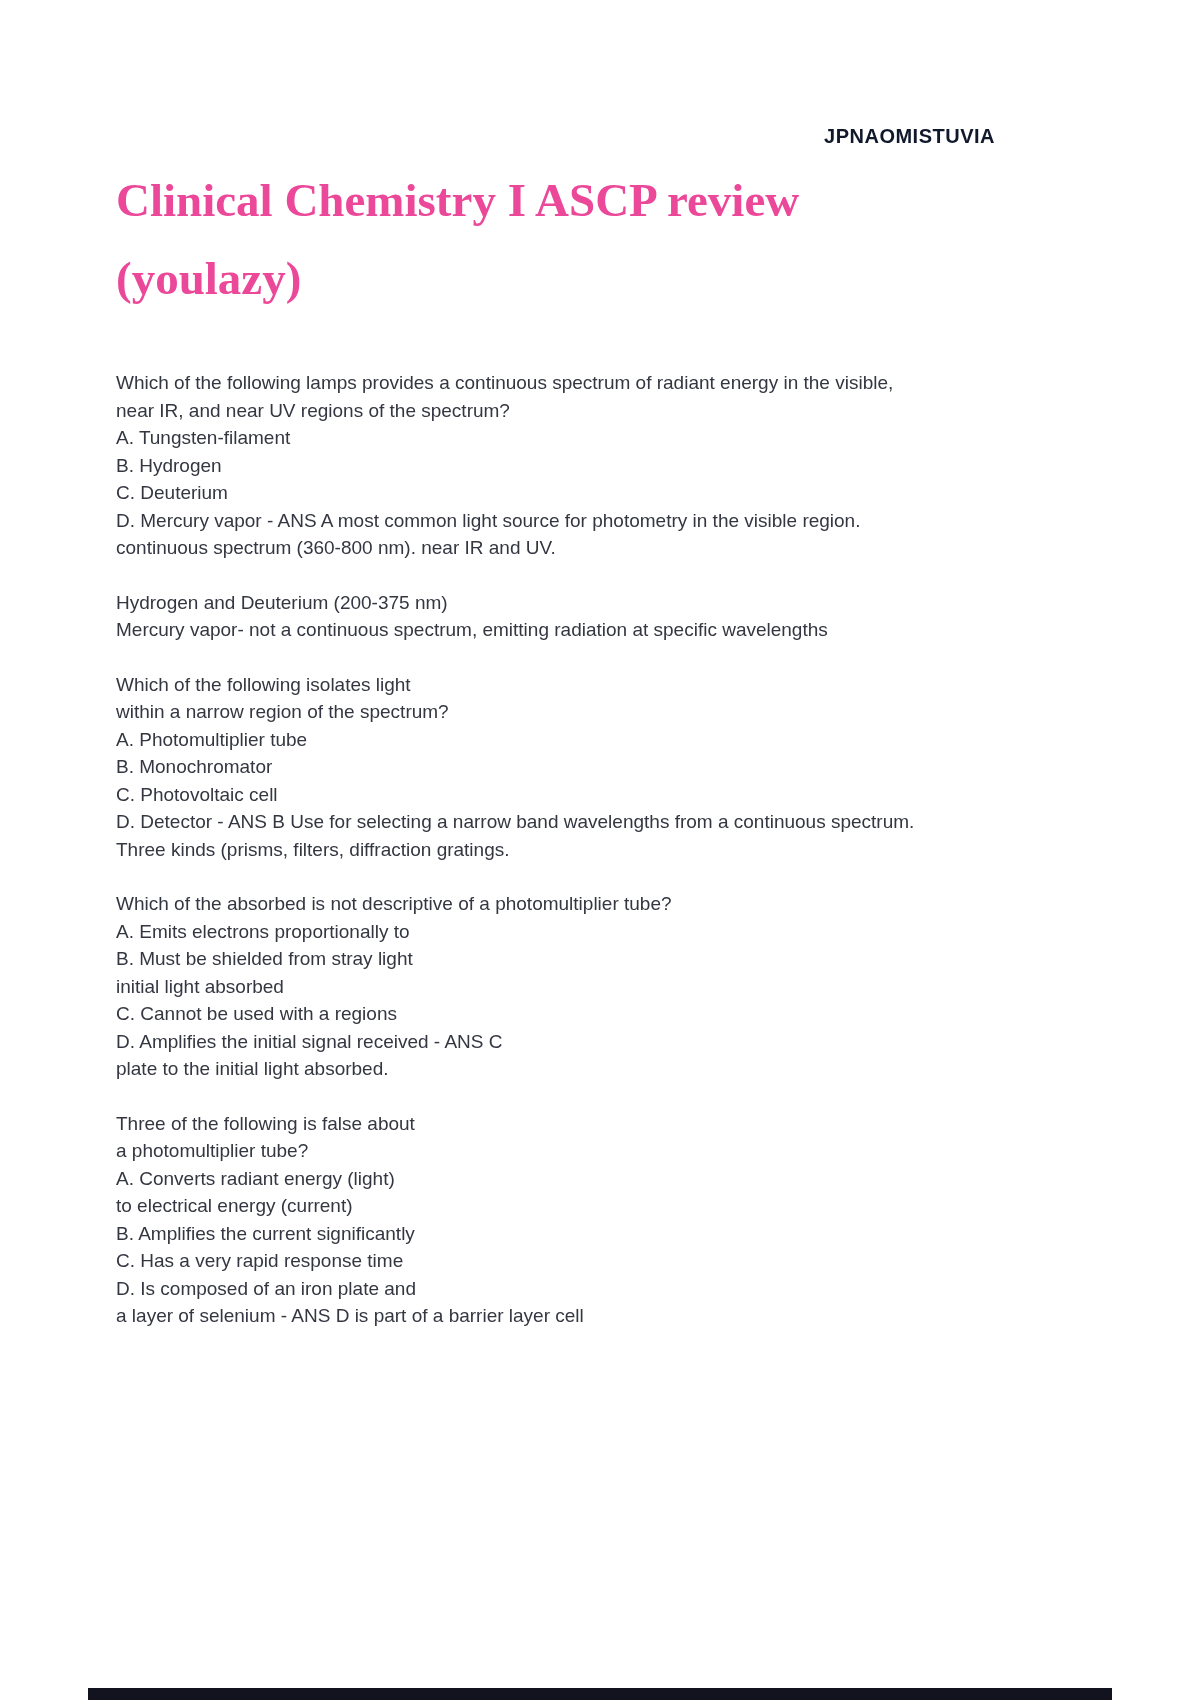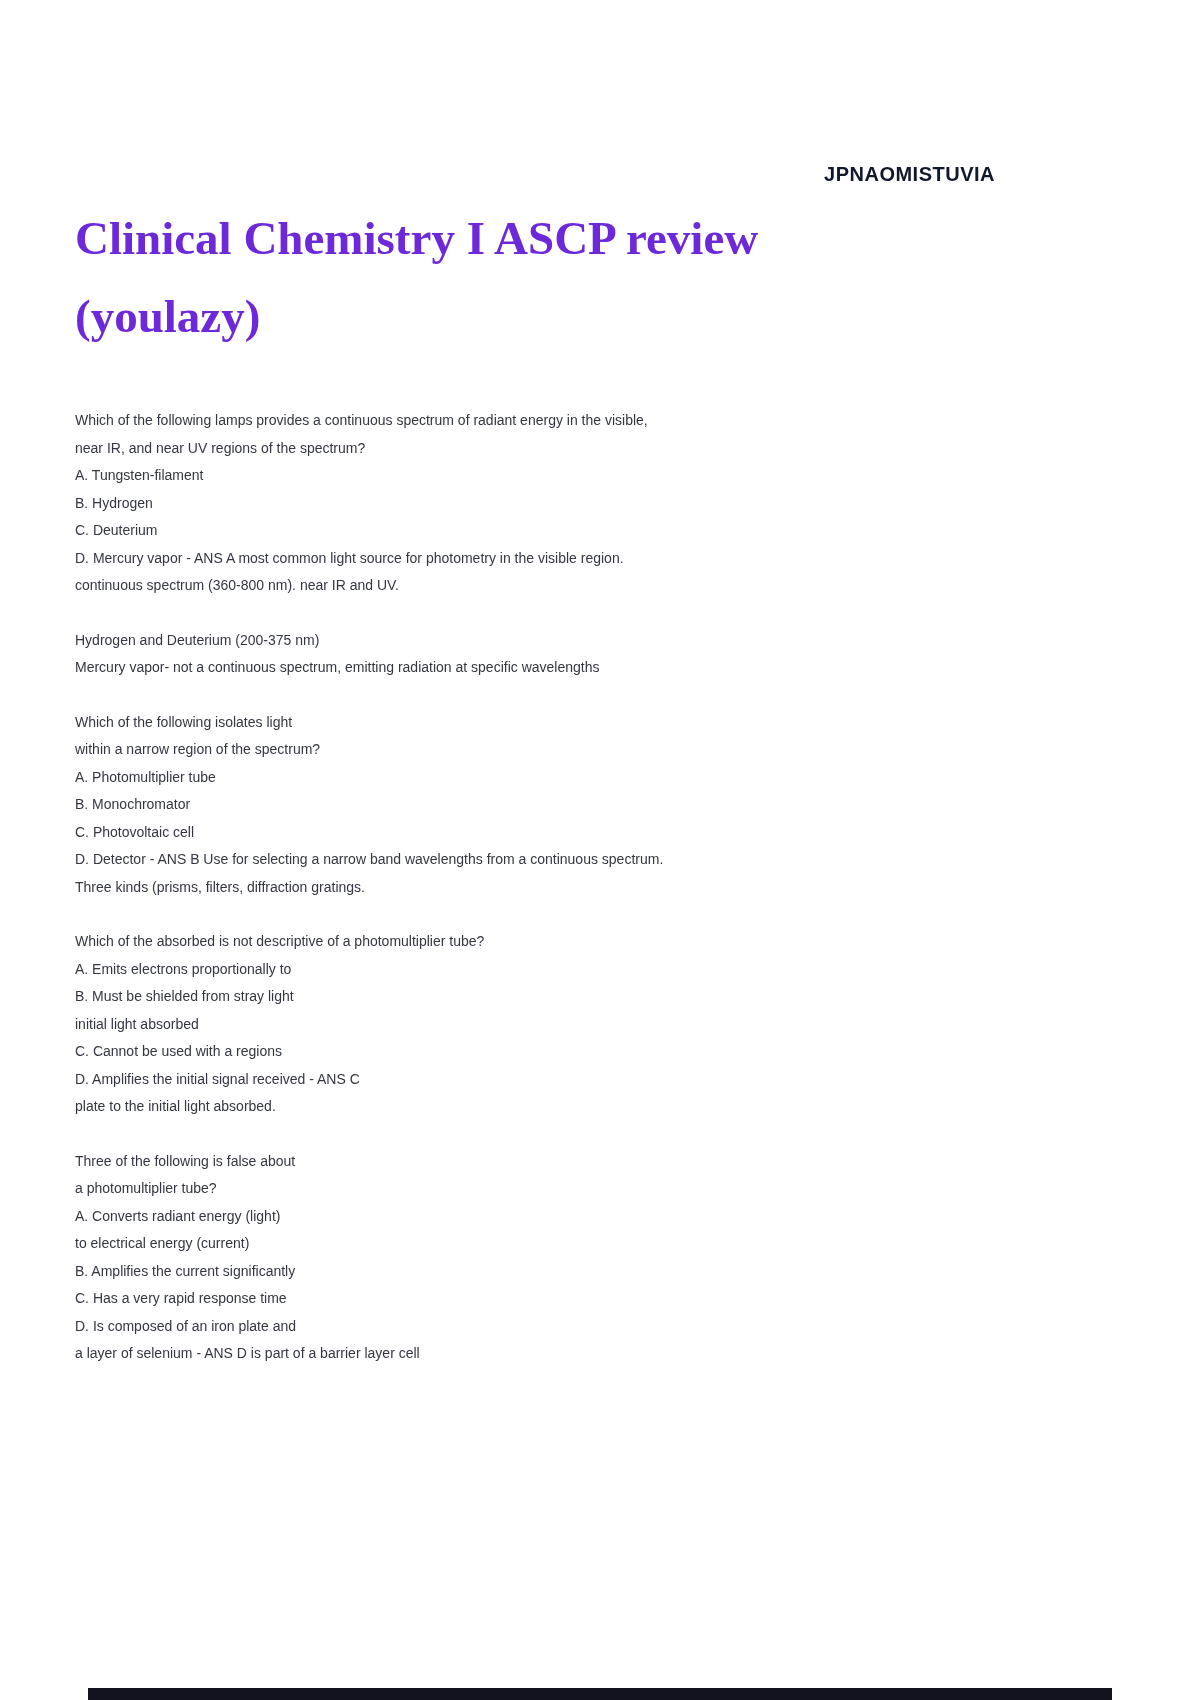--- a/index.html
+++ b/index.html
@@ -9,45 +9,44 @@
   }
   .page {
     position: relative;
     width: 1200px;
     height: 1700px;
     background: #ffffff;
     overflow: hidden;
     font-family: "Liberation Sans", sans-serif;
   }
   .inner {
-    padding: 125px 205px 0 75px;
-    margin-top: 38px;
+    padding: 125px 205px 0 116px;
   }
   .watermark {
     text-align: right;
     font-size: 20px;
     font-weight: bold;
     color: #10182b;
     letter-spacing: 0.5px;
     line-height: 22px;
   }
   .title {
     margin: 14px 0 52px 0;
     font-family: "Liberation Serif", serif;
     font-weight: bold;
     font-size: 47px;
     line-height: 78px;
-    color: #6d28d9;
+    color: #ec4899;
   }
   .title .title-line {
     display: block;
   }
   .content {
     color: #343741;
-    font-size: 14px;
+    font-size: 19px;
   }
   .block {
     margin: 0 0 27px 0;
   }
   .line {
     line-height: 27.5px;
     min-height: 27.5px;
     white-space: pre-wrap;
   }
   .footer-bar {

